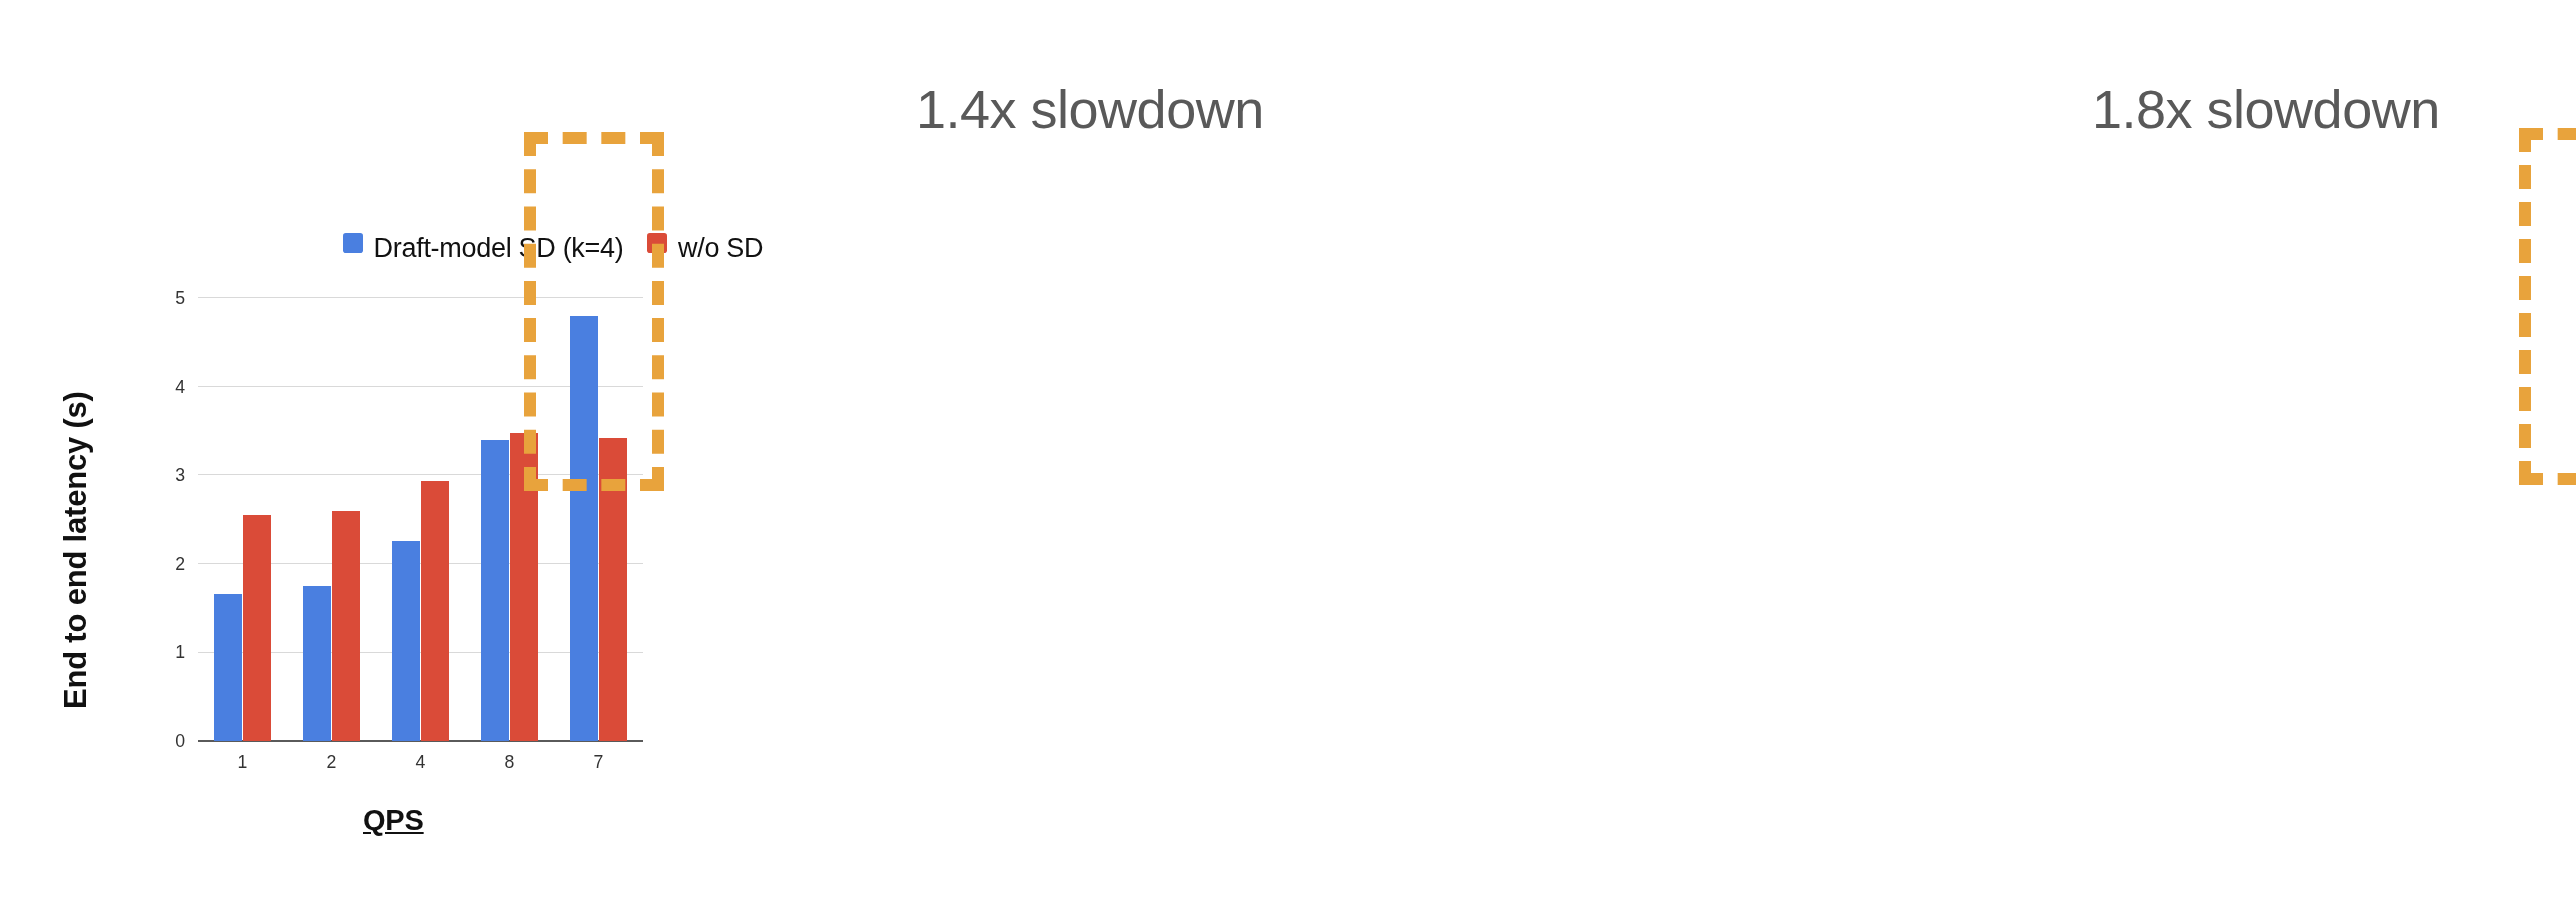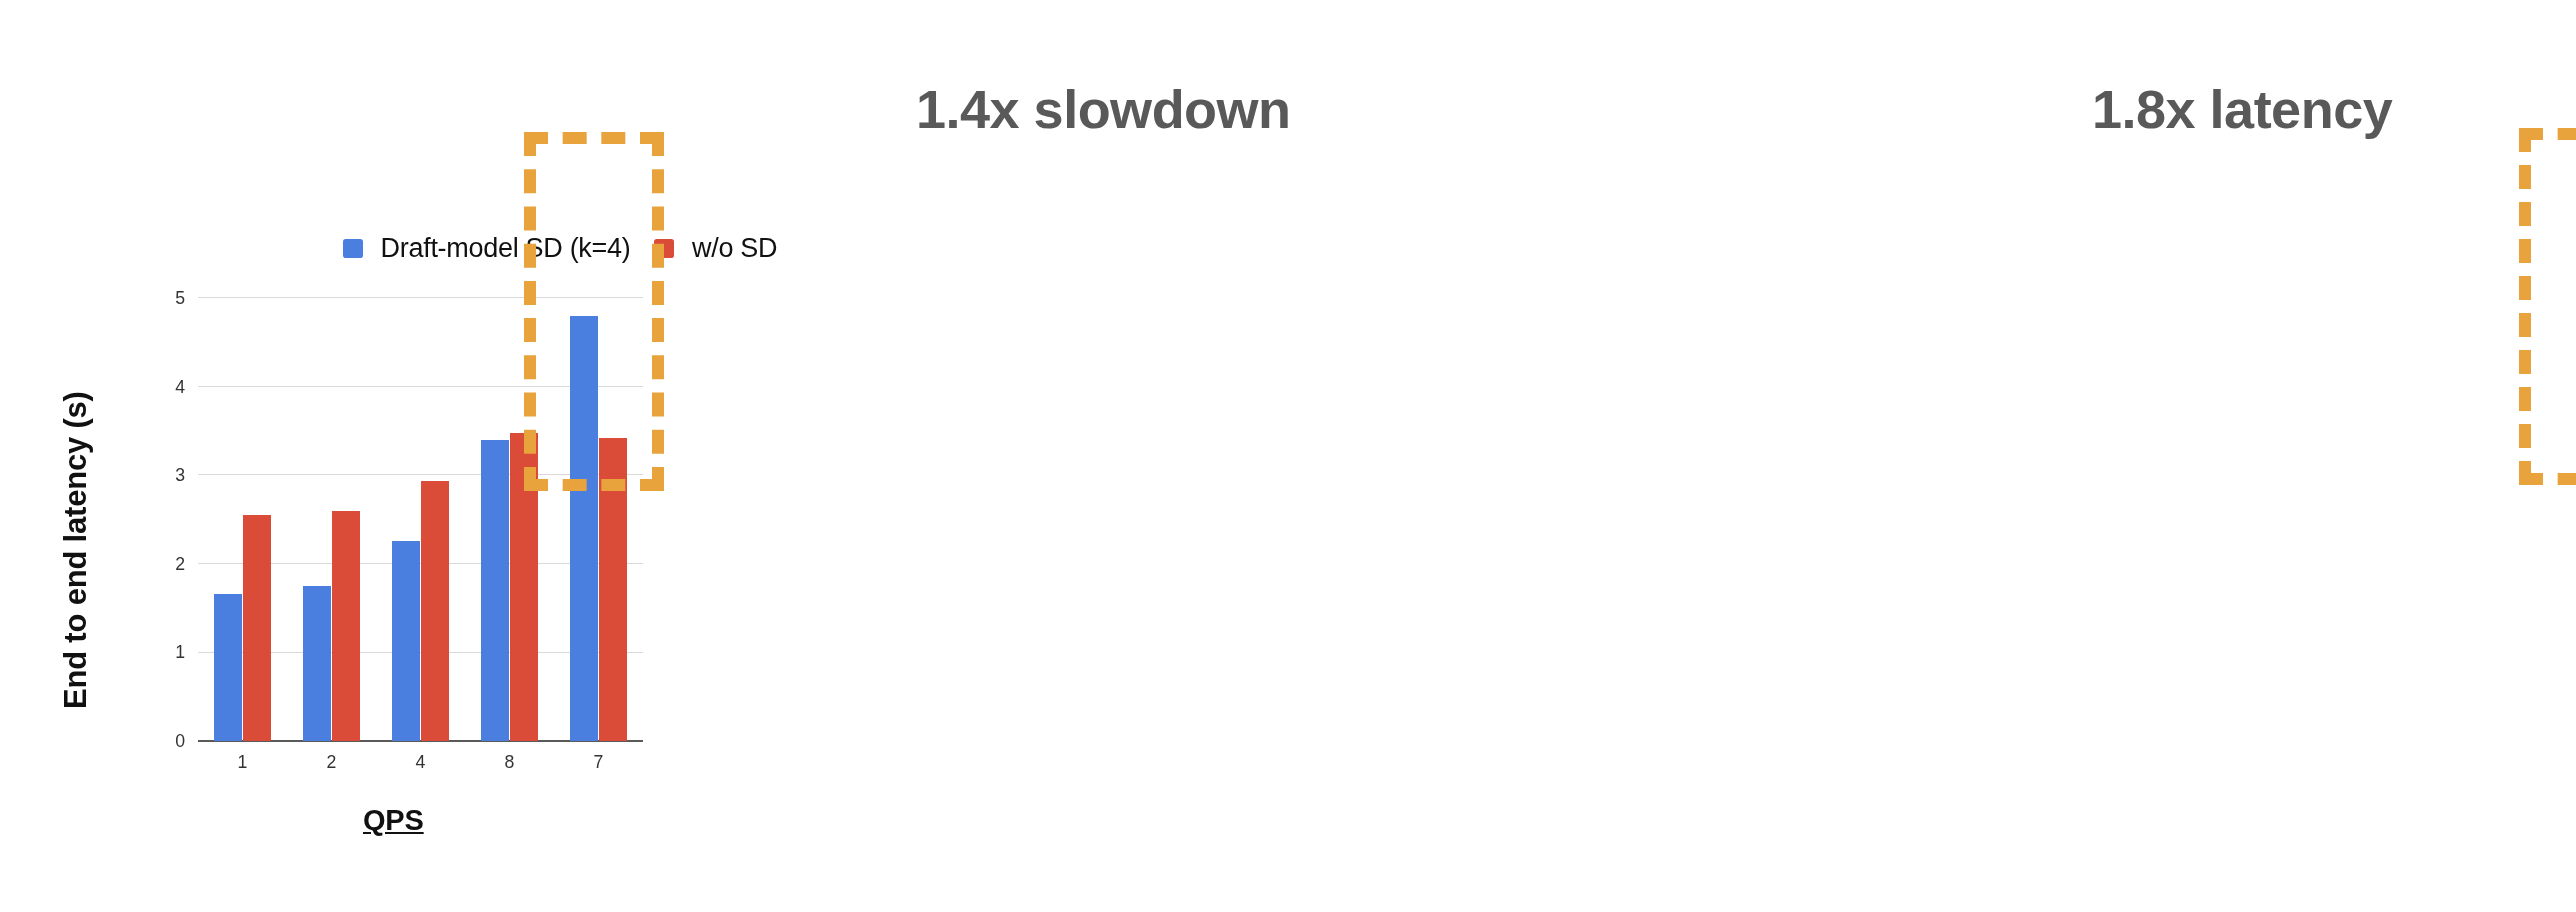--- a/index.html
+++ b/index.html
@@ -29,21 +29,21 @@
     height: 912px;
   }
   #panel-left  { left: 0px;    width: 1288px; }
   #panel-right { left: 1288px; width: 1288px; }
 
   
   .slowdown-title {
     position: absolute;
     color: #595959;
     font-size: 54px;
-    font-weight: 700;
+    font-weight: 400;
     letter-spacing: -0.5px;
     white-space: nowrap;
     line-height: 1;
   }
   #title-left  { left: 916px; top: 82px; }
   #title-right { left: 804px; top: 82px; }
 
   
   .y-axis-title {
     position: absolute;
@@ -134,22 +134,21 @@
     position: absolute;
     display: flex;
     align-items: center;
     gap: 24px;
     white-space: nowrap;
   }
   #legend-left  { left: 343px;  top: 233px; }
 
   .legend-item {
     display: flex;
-    align-items: center;
-    gap: 18px;
+    gap: 11px;
   }
   .legend-swatch {
     width: 19.6px;
     height: 19.6px;
     border-radius: 2.8px;
     flex: none;
   }
   .legend-swatch.series0 { background: #4a7fe0; }
   .legend-swatch.series1 { background: #da4b38; }
   .legend-label {
@@ -241,19 +240,19 @@
         </div>
       </div>
 
     <div class="x-axis-title" id="xtitle-left">QPS</div>
 
     <div class="highlight-box" id="highlight-left"></div>
   </div>
 
   <div class="panel" id="panel-right">
 
-    <div class="slowdown-title" id="title-right">1.8x latency</div>
+    <div class="slowdown-title" id="title-right">1.8x slowdown</div>
 
     <div class="highlight-box" id="highlight-right"></div>
   </div>
 
 </div>
 
 
 </body></html>

